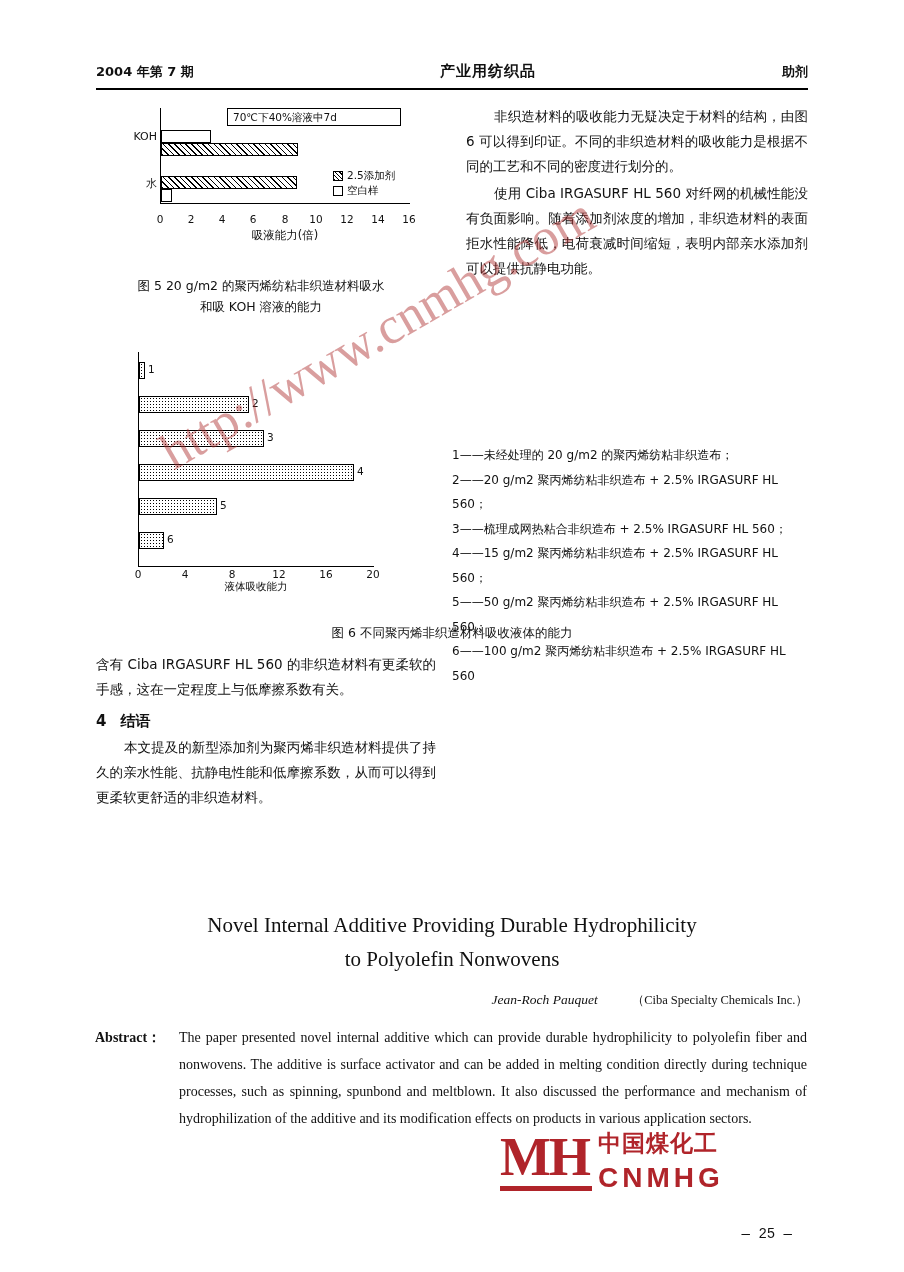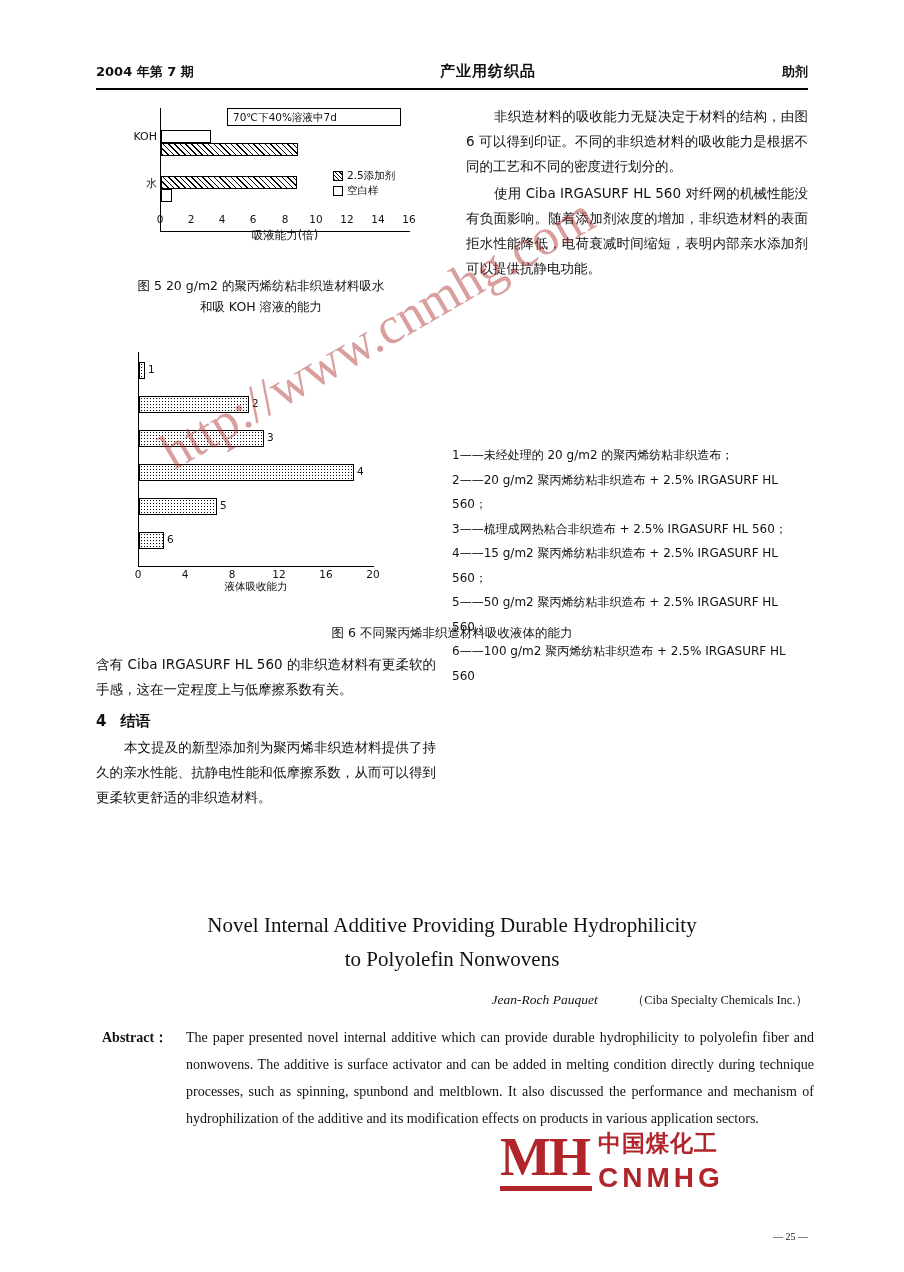--- a/index.html
+++ b/index.html
@@ -71,21 +71,21 @@
     left: 100px;
     top: 108px;
     width: 330px;
     height: 125px;
   }
   .fig5 .plotbox {
     position: absolute;
     left: 60px;
     top: 0px;
     width: 250px;
-    height: 124px;
+    height: 96px;
     border-left: 1.5px solid #000;
     border-bottom: 1.5px solid #000;
     box-sizing: border-box;
   }
   .fig5 .toplabel {
     position: absolute;
     left: 70px;
     top: 3px;
     font-family: "DejaVu Sans", sans-serif;
     font-size: 10.5px;
@@ -275,21 +275,21 @@
     top: 992px;
     width: 712px;
     text-align: right;
     font-family: "Liberation Serif", serif;
     font-size: 13.5px;
   }
   .en-author .name { font-style: italic; margin-right: 34px; }
   .en-author .affil { font-size: 12.5px; }
   .abstract {
     position: absolute;
-    left: 102px;
+    left: 95px;
     top: 1024px;
     width: 712px;
     font-family: "Liberation Serif", serif;
     font-size: 14px;
     line-height: 27px;
     text-align: justify;
   }
   .abstract .lbl {
     font-weight: bold;
     float: left;
@@ -302,24 +302,24 @@
     top: 1168px;
     width: 712px;
     font-family: "Liberation Serif", serif;
     font-size: 14px;
     line-height: 27px;
   }
   .keywords .lbl { font-weight: bold; }
 
   .pagenum {
     position: absolute;
-    right: 96px;
+    right: 112px;
     bottom: 30px;
-    font-family: Liberation Serif, serif;
-    font-size: 10px;
+    font-family: Liberation Mono, monospace;
+    font-size: 14px;
   }
 
   
   .wm-url {
     position: absolute;
     left: 150px;
     top: 430px;
     width: 620px;
     font-family: "Liberation Serif", serif;
     font-size: 52px;

